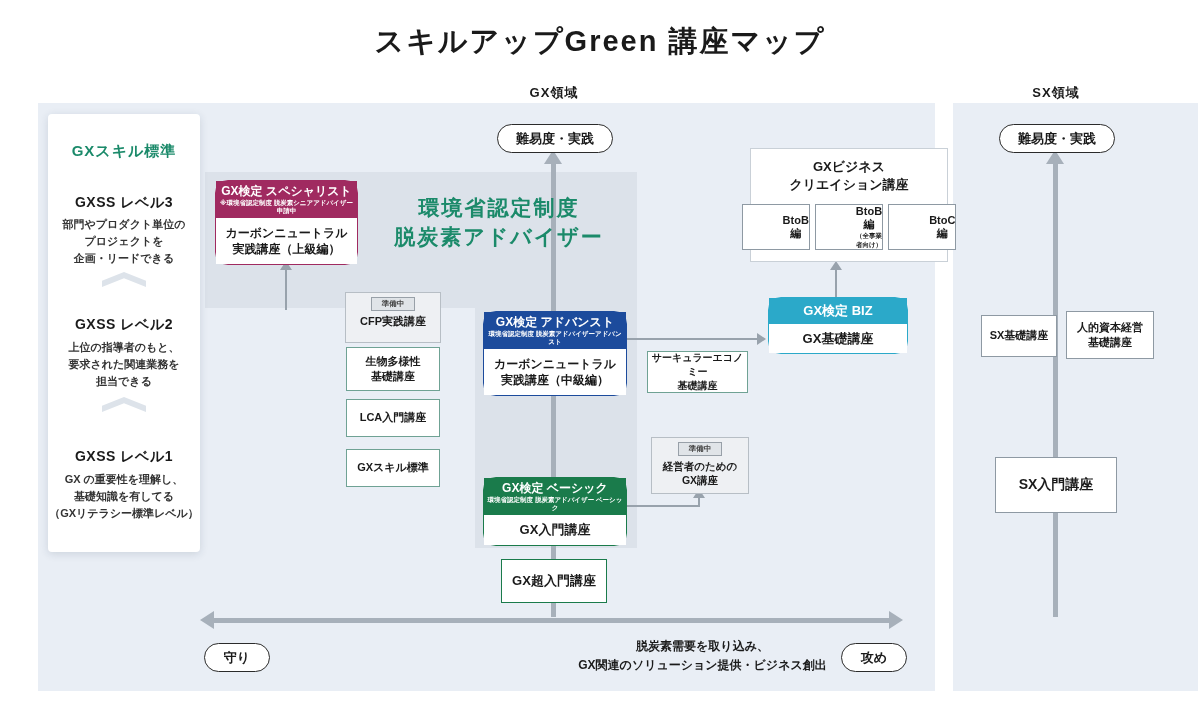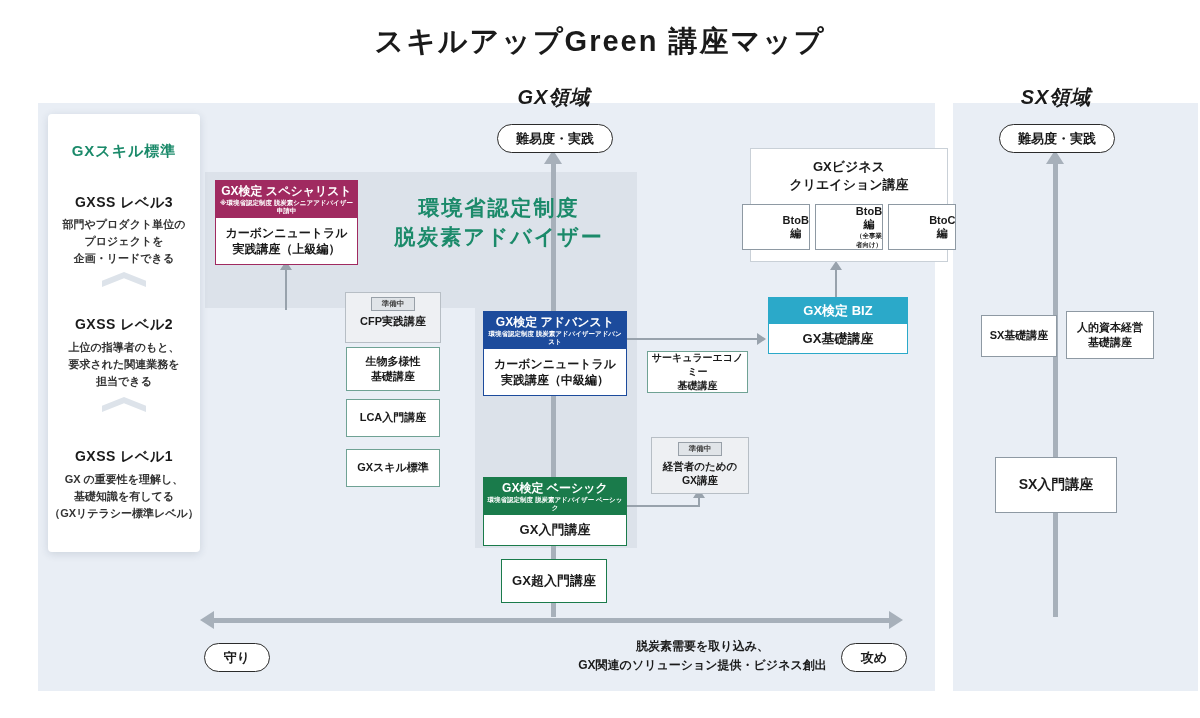--- a/index.html
+++ b/index.html
@@ -6,42 +6,42 @@
   .canvas{position:relative;width:1200px;height:718px;background:#ffffff;
     font-family:"Liberation Sans","DejaVu Sans",sans-serif;color:#1a1a1a;overflow:hidden;}
   .abs{position:absolute;}
   [data-bind]{white-space:pre-line;font-weight:bold;}
 
   .title{left:0;top:22px;width:100%;text-align:center;font-size:29px;font-weight:bold;letter-spacing:2px;}
 
   .panel{background:#e9eef5;}
   .band{background:#dce2ea;}
 
-  .region-label{font-size:20px;font-weight:bold;text-align:center;letter-spacing:1px;font-style:italic;}
+  .region-label{font-size:13px;font-weight:bold;text-align:center;letter-spacing:1px;}
   .pill{background:#fff;border:1.5px solid #2b2b2b;border-radius:15px;display:flex;align-items:center;justify-content:center;font-weight:bold;}
   .axis-pill{font-size:13px;}
 
   .vline,.hline{background:#a7b0ba;}
   .tri{width:0;height:0;}
   .tri-up-lg{border-left:9px solid transparent;border-right:9px solid transparent;border-bottom:14px solid #a7b0ba;}
   .tri-left-lg{border-top:9px solid transparent;border-bottom:9px solid transparent;border-right:14px solid #a7b0ba;}
   .tri-right-lg{border-top:9px solid transparent;border-bottom:9px solid transparent;border-left:14px solid #a7b0ba;}
   .conn{background:#98a2ac;}
   .tri-up-sm{border-left:6px solid transparent;border-right:6px solid transparent;border-bottom:9px solid #98a2ac;}
   .tri-right-sm{border-top:6px solid transparent;border-bottom:6px solid transparent;border-left:9px solid #98a2ac;}
 
   .sidebar{background:#fff;border-radius:4px;box-shadow:0 2px 8px rgba(30,50,80,.14);}
   .skill-title{left:0;right:0;text-align:center;color:#1b8a6a;font-size:15px;font-weight:bold;letter-spacing:1px;}
   .lvl-name{left:0;right:0;text-align:center;font-size:14px;font-weight:bold;letter-spacing:.5px;}
   .lvl-desc{left:0;right:0;text-align:center;font-size:11px;line-height:1.55;color:#333;}
   .chevron{background:#dde3ea;clip-path:polygon(0 100%,50% 42%,100% 100%,100% 58%,50% 0,0 58%);}
 
   .ministry{color:#1b8a6a;font-size:21px;font-weight:bold;text-align:center;line-height:1.4;letter-spacing:2px;}
 
-  .cert{display:flex;flex-direction:column;text-align:center;}
+  .cert{display:flex;flex-direction:column;text-align:center;border-radius:13px;}
   .cert-header{color:#fff;padding:3px 2px;}
   .cert-hdr{font-size:12px;font-weight:bold;line-height:1.2;}
   .cert-sub{font-size:6.5px;line-height:1.2;margin-top:1px;}
   .cert-body{background:#fff;font-weight:bold;font-size:12px;line-height:1.35;display:flex;align-items:center;justify-content:center;padding:7px 3px;}
   .spec{border:1.5px solid #a02a60;} .spec .cert-header{background:#a02a60;}
   .adv{border:1.5px solid #1c4b9c;}  .adv .cert-header{background:#1c4b9c;}
   .bas{border:1.5px solid #1a7b4b;}  .bas .cert-header{background:#1a7b4b;}
   .bizc{border:1.5px solid #2ba9c9;} .bizc .cert-header{background:#2ba9c9;padding:5px 2px;}
   .bizc .cert-hdr{font-size:13px;}
   .one-line{padding:6px 3px;font-size:13px;}

